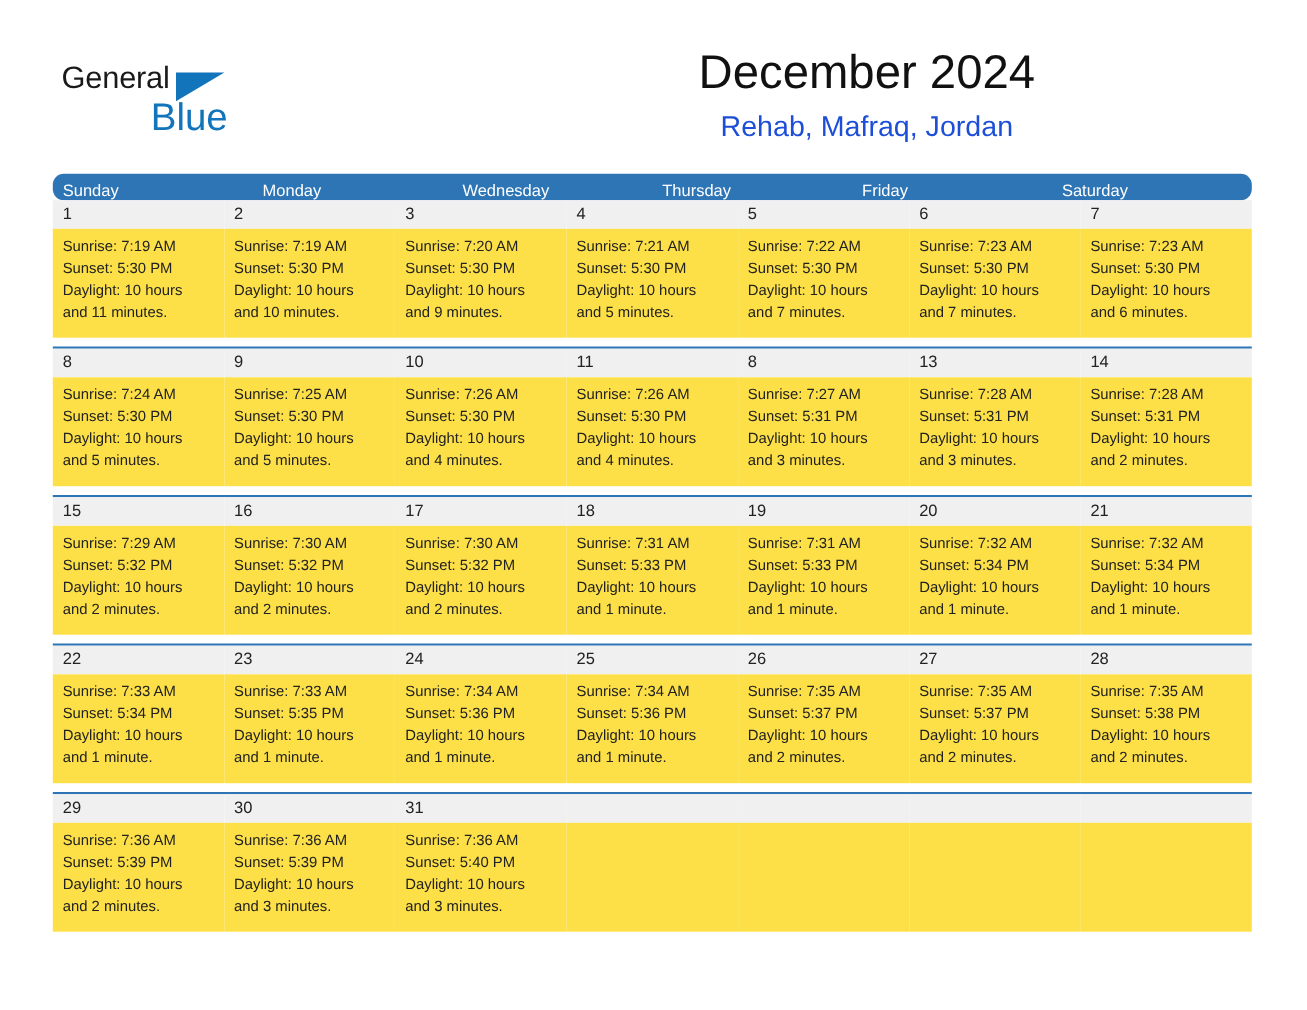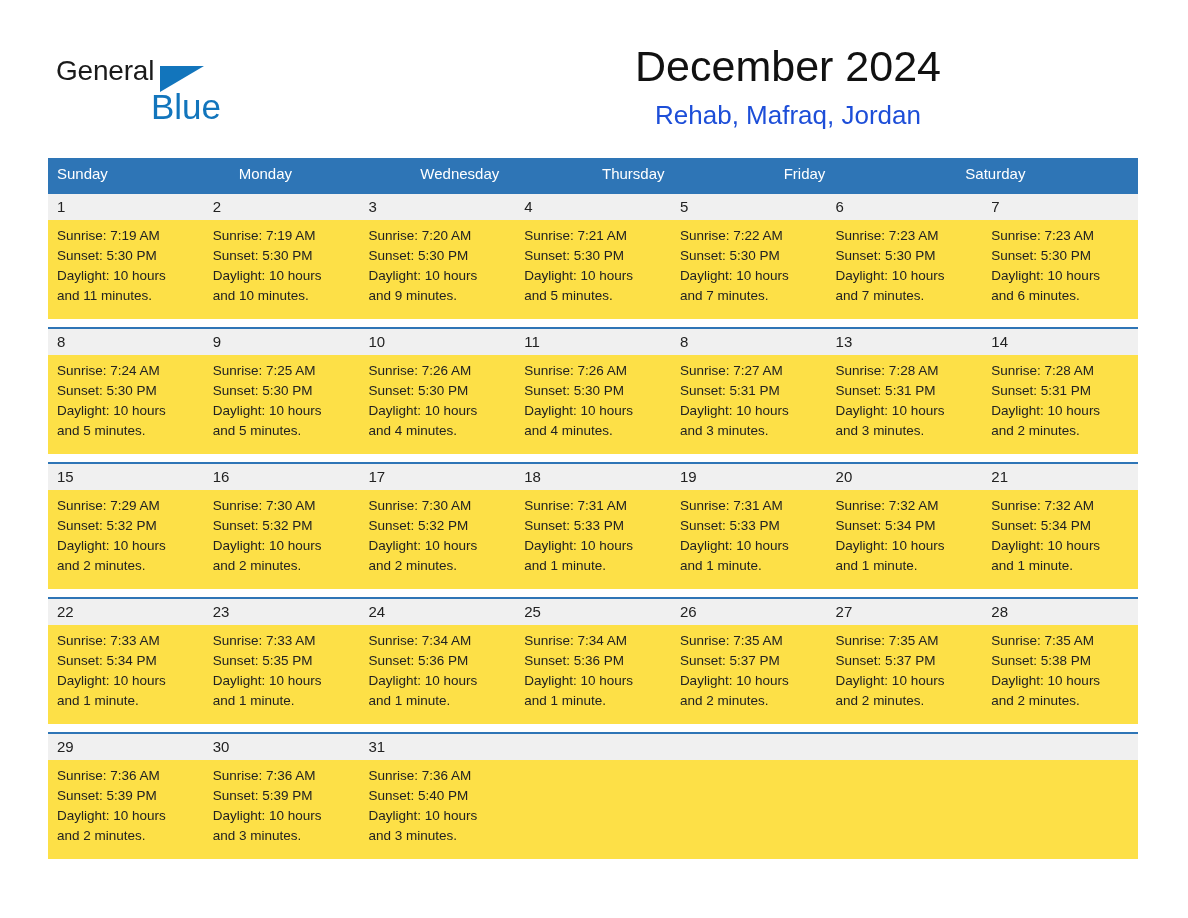--- a/index.html
+++ b/index.html
@@ -51,21 +51,21 @@
     position: absolute;
     left: 104px;
     top: 14px;
     width: 0;
     height: 0;
     border-left: 44px solid #1275bc;
     border-bottom: 26px solid transparent;
   }
   .logo-blue {
     position: absolute;
-    left: 95px;
+    left: 81px;
     top: 36px;
     font-size: 35px;
     line-height: 38px;
     color: #1275bc;
     font-weight: 400;
   }
   .title-block {
     position: absolute;
     right: 0;
     top: 0;
@@ -93,21 +93,22 @@
   .calendar {
     position: absolute;
     left: 48px;
     top: 158px;
     width: 1090px;
   }
   .weekday-row {
     display: flex;
     width: 1090px;
     background: #2e75b6;
-    height: 36px;
+    height: 24px;
+    border-radius: 10px;
   }
   .weekday {
     flex: 1 1 0;
     color: #ffffff;
     font-size: 15px;
     line-height: 32px;
     padding-left: 9px;
     box-sizing: border-box;
     white-space: nowrap;
     overflow: hidden;

